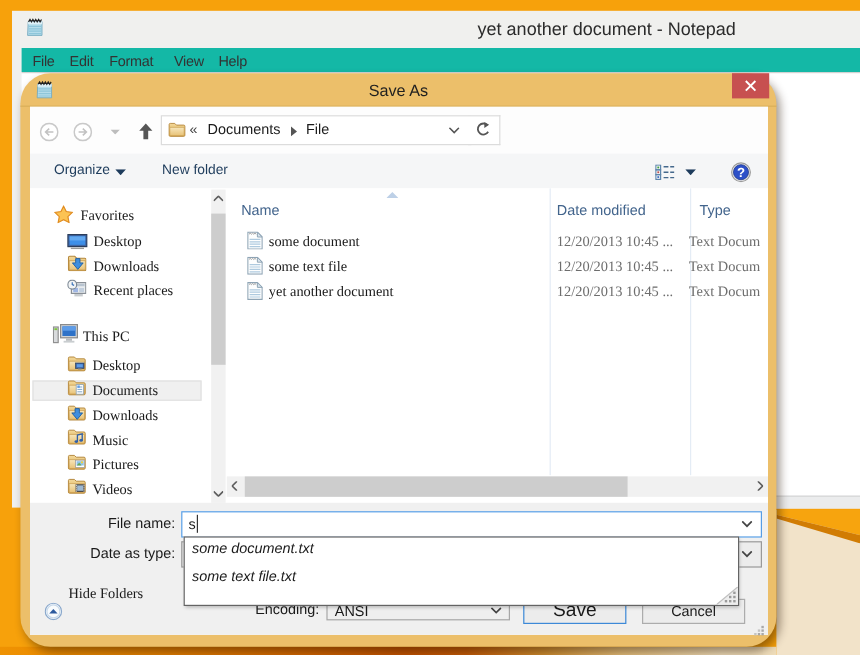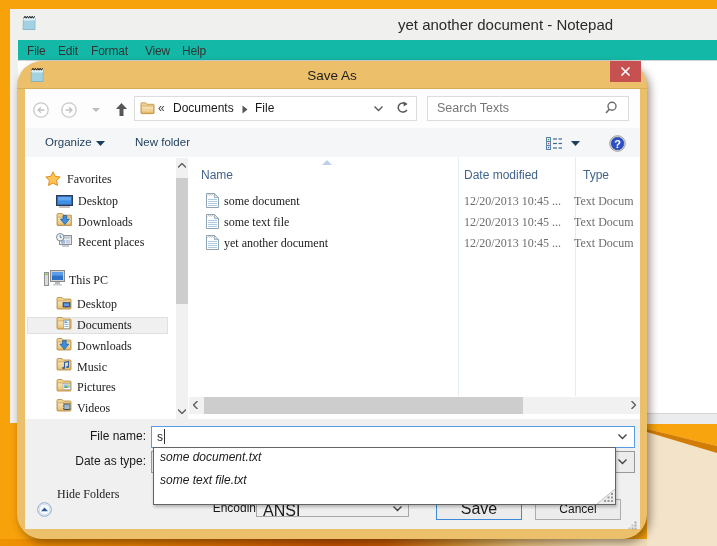--- a/index.html
+++ b/index.html
@@ -41,21 +41,21 @@
 #body{left:0;top:68px;width:100%;height:262px;background:#fff;}
 
 #bottom{left:0;top:330px;width:100%;height:110px;background:#f0f0f0;}
 .lbl{position:absolute;text-align:right;font-size:12px;color:#1a1a1a;}
 #fninput{left:126px;top:7px;width:482px;height:20px;background:#fff;border:1px solid #569de5;}
 #stcombo{left:126px;top:32px;width:482px;height:20px;background:#ececec;border:1px solid #999;}
 .chev{position:absolute;width:9px;height:6px;}
 
 #savebtn{left:411px;top:410px;width:84px;height:19px;background:#ececec;border:1px solid #3c89d8;font-size:16px;text-align:center;line-height:18px;}
 #cancelbtn{left:510px;top:410px;width:84px;height:19px;background:#ececec;border:1px solid #acacac;font-size:12px;text-align:center;line-height:18px;}
-#anscombo{left:231px;top:411px;width:151px;height:15px;background:#efefef;border:1px solid #a7a7a7;font-size:16px;}
+#anscombo{left:247px;top:411px;width:151px;height:15px;background:#efefef;border:1px solid #a7a7a7;font-size:12px;}
 
 #pop{left:128px;top:358px;width:461px;height:56px;background:#fff;border:1px solid #646464;box-shadow:1px 2px 3px rgba(0,0,0,.25);font-style:italic;}
 #pop .i{position:absolute;left:6px;font-size:12px;}
 
 .tx{position:absolute;font-size:12px;white-space:nowrap;font-family:Liberation Serif, serif;}
 .hdr{position:absolute;font-size:12px;color:#42648c;white-space:nowrap;}
 .gray{color:#6d6d6d;}
 </style>
 </head>
 <body>
@@ -165,27 +165,20 @@
         <svg class="ab chev" style="left:239px;top:9px" width="9" height="6">
             <path d="M0.5 0.5 L4.5 4.5 L8.5 0.5" fill="none" stroke="#555" stroke-width="1.3"></path>
           </svg>
       </div>
       <div id="refresh" class="ab navbox">
         <svg class="ab" style="left:6px;top:4px" width="13" height="14" viewBox="0 0 13 14">
           <path d="M10.8 8.8 A4.6 4.6 0 1 1 10.2 3.4" fill="none" stroke="#555" stroke-width="1.5"></path>
           <path d="M7.6 0.6 L11.6 3.0 L7.6 5.6 Z" fill="#555"></path>
         </svg>
       </div>
-      <div id="search" class="ab navbox">
-          <span class="ph">Search Texts</span>
-        <svg class="ab" style="left:176px;top:4px" width="14" height="14" viewBox="0 0 14 14">
-          <circle cx="8" cy="5.2" r="4" fill="none" stroke="#6d6d6d" stroke-width="1.4"></circle>
-          <line x1="5.2" y1="8.4" x2="2" y2="12" stroke="#6d6d6d" stroke-width="1.6"></line>
-        </svg>
-      </div>
       <div id="tbar" class="ab">
         <span class="it" style="left:20px">Organize</span>
         <svg class="ab" style="left:71px;top:13px" width="9" height="5">
             <path d="M0 0 L9 0 L4.5 5 Z" fill="#1e3c5c"></path>
           </svg>
         <span class="it" style="left:110px">New folder</span>
         <svg class="ab" style="left:521px;top:9px" width="16" height="13" viewBox="0 0 16 13">
           <g fill="none" stroke="#5b84ab" stroke-width="1">
               <rect x="0.5" y="0.5" width="4" height="4"></rect>
               <rect x="0.5" y="8.5" width="4" height="4"></rect>

